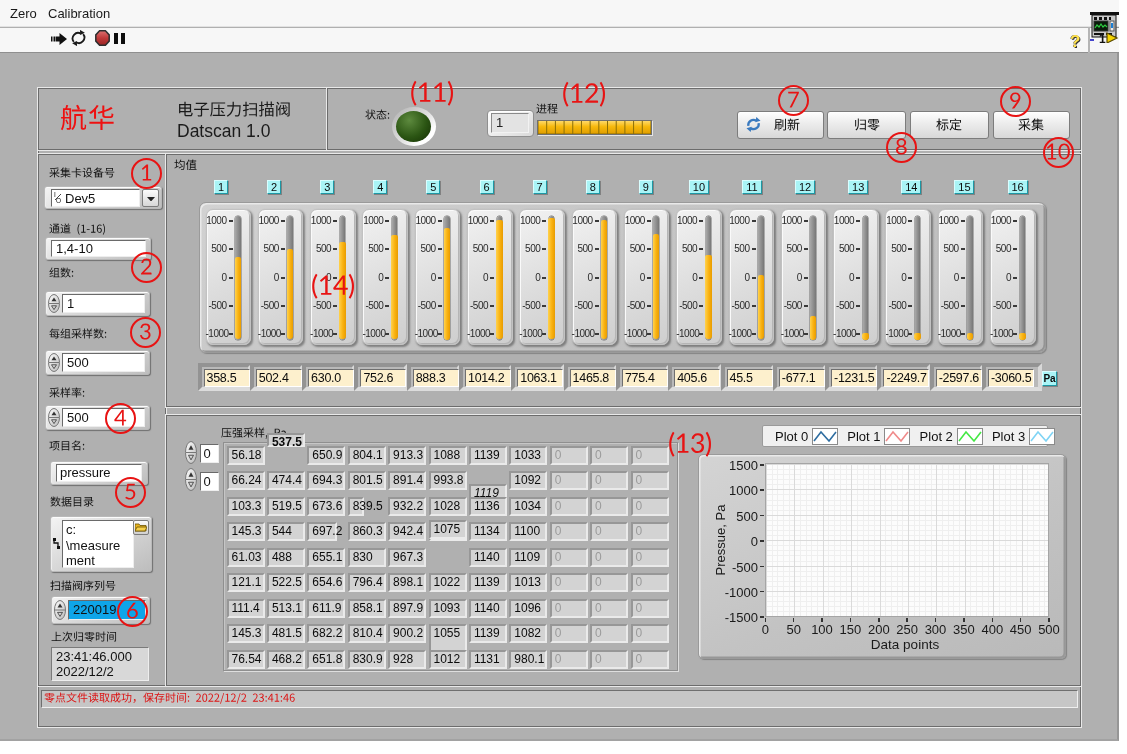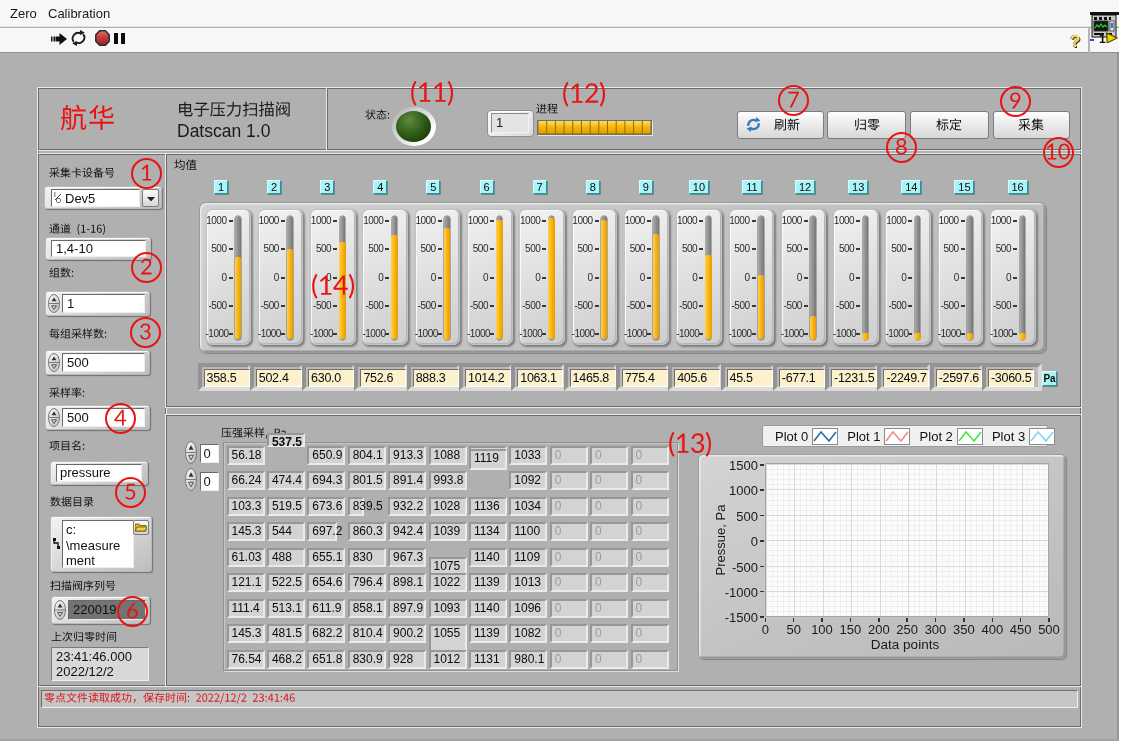--- a/index.html
+++ b/index.html
@@ -294,21 +294,21 @@
       <path transform="translate(55.0,9.7) scale(0.0110,-0.0110)" d="M260 732H736V596H260ZM185 799V530H815V799ZM63 440V371H269C249 309 224 240 203 191H727C708 75 688 19 663 -1C651 -9 639 -10 615 -10C587 -10 514 -9 444 -2C458 -23 468 -52 470 -74C539 -78 605 -79 639 -77C678 -76 702 -70 726 -50C763 -18 788 57 812 225C814 236 816 259 816 259H315L352 371H933V440Z"></path>
     </svg>
   </div>
 <div class="plate" style="left:51px;top:596px;width:99px;height:28px"></div>
 <svg class="abs" style="left:54px;top:600px" width="12" height="20" viewBox="0 0 12 20">
 <ellipse cx="6" cy="10.0" rx="5.5" ry="9.5" fill="url(#spg)" stroke="#777" stroke-width="1"></ellipse>
 <line x1="1" y1="10.0" x2="11" y2="10.0" stroke="#777" stroke-width="1"></line>
 <polygon points="6,3.5999999999999996 8.5,7.6 3.5,7.6" fill="#333"></polygon>
 <polygon points="6,16.4 8.5,12.4 3.5,12.4" fill="none" stroke="#333" stroke-width="0.8"></polygon>
 </svg>
-<div style="position:absolute;left:68px;top:600px;width:78px;height:20px;background:#737373;border:1px solid;border-color:#6a6a6a #eee #eee #6a6a6a;font-size:13px;line-height:18px;padding-left:4px;color:#111">220019</div>
+<div style="position:absolute;left:68px;top:600px;width:78px;height:20px;background:#0ea5e9;border:1px solid;border-color:#6a6a6a #eee #eee #6a6a6a;font-size:13px;line-height:18px;padding-left:4px;color:#111">220019</div>
 <div style="position:absolute;left:51.0px;top:631.0px;width:66px;height:13px">
     <svg width="66" height="13" viewBox="0 0 66 13" style="position:absolute;left:0;top:0;overflow:visible" fill="#141414">
       <path transform="translate(0.0,9.7) scale(0.0110,-0.0110)" d="M427 825V43H51V-32H950V43H506V441H881V516H506V825Z"></path>
       <path transform="translate(11.0,9.7) scale(0.0110,-0.0110)" d="M57 717C125 679 210 619 250 578L298 639C256 680 170 735 102 771ZM42 73 111 21C173 111 249 227 308 329L250 379C185 270 100 146 42 73ZM454 840C422 680 366 524 289 426C309 417 346 396 361 384C401 441 437 514 468 596H837C818 527 787 451 763 403C781 395 811 380 827 371C862 440 906 546 932 644L877 674L862 670H493C509 720 523 772 534 825ZM569 547V485C569 342 547 124 240 -26C259 -39 285 -66 297 -84C494 15 581 143 620 265C676 105 766 -12 911 -73C921 -53 944 -22 961 -7C787 56 692 210 647 411C648 437 649 461 649 484V547Z"></path>
       <path transform="translate(22.0,9.7) scale(0.0110,-0.0110)" d="M91 718V230H165V718ZM294 839V442C294 260 274 93 111 -30C129 -41 157 -68 170 -84C346 51 368 239 368 442V839ZM451 750V678H835V428H481V354H835V80H431V6H835V-64H911V750Z"></path>
       <path transform="translate(33.0,9.7) scale(0.0110,-0.0110)" d="M193 581V534H410V581ZM171 481V432H411V481ZM584 481V432H831V481ZM584 581V534H806V581ZM76 686V511H144V634H460V479H534V634H855V511H925V686H534V743H865V800H134V743H460V686ZM430 298C460 274 495 241 514 216H171V159H717C659 118 580 75 515 48C448 71 378 92 318 107L286 59C420 22 594 -42 683 -88L716 -32C684 -16 643 1 597 19C682 62 782 125 840 186L792 220L781 216H528L568 246C548 271 510 307 477 330ZM515 455C407 374 206 304 35 268C51 252 68 229 77 212C215 245 370 299 488 366C602 305 790 244 925 217C935 234 956 262 971 277C835 300 650 349 544 400L572 420Z"></path>
       <path transform="translate(44.0,9.7) scale(0.0110,-0.0110)" d="M474 452C527 375 595 269 627 208L693 246C659 307 590 409 536 485ZM324 402V174H153V402ZM324 469H153V688H324ZM81 756V25H153V106H394V756ZM764 835V640H440V566H764V33C764 13 756 6 736 6C714 4 640 4 562 7C573 -15 585 -49 590 -70C690 -70 754 -69 790 -56C826 -44 840 -22 840 33V566H962V640H840V835Z"></path>
       <path transform="translate(55.0,9.7) scale(0.0110,-0.0110)" d="M91 615V-80H168V615ZM106 791C152 747 204 684 227 644L289 684C265 726 211 785 164 827ZM379 295H619V160H379ZM379 491H619V358H379ZM311 554V98H690V554ZM352 784V713H836V11C836 -2 832 -6 819 -7C806 -7 765 -8 723 -6C733 -25 743 -57 747 -75C808 -75 851 -75 878 -63C904 -50 913 -31 913 11V784Z"></path>
     </svg>
   </div>
@@ -613,21 +613,21 @@
 <div class="cell" style="left:509.3px;top:445.7px;width:38px;height:19px;">1033</div>
 <div class="cell" style="left:549.7px;top:445.7px;width:38px;height:19px;color:#9b9b9b;">0</div>
 <div class="cell" style="left:590.1px;top:445.7px;width:38px;height:19px;color:#9b9b9b;">0</div>
 <div class="cell" style="left:630.5px;top:445.7px;width:38px;height:19px;color:#9b9b9b;">0</div>
 <div class="cell" style="left:226.5px;top:471.2px;width:38px;height:19px;">66.24</div>
 <div class="cell" style="left:266.9px;top:471.2px;width:38px;height:19px;">474.4</div>
 <div class="cell" style="left:307.3px;top:471.2px;width:38px;height:19px;">694.3</div>
 <div class="cell" style="left:347.7px;top:471.2px;width:38px;height:19px;">801.5</div>
 <div class="cell" style="left:388.1px;top:471.2px;width:38px;height:19px;">891.4</div>
 <div class="cell" style="left:428.5px;top:471.2px;width:38px;height:19px;">993.8</div>
-<div class="cell" style="left:468.9px;top:449px;width:38px;height:21px;">1119</div>
+<div class="cell" style="left:468.9px;top:484px;width:38px;height:21px;font-style:italic;">1119</div>
 <div class="cell" style="left:509.3px;top:471.2px;width:38px;height:19px;">1092</div>
 <div class="cell" style="left:549.7px;top:471.2px;width:38px;height:19px;color:#9b9b9b;">0</div>
 <div class="cell" style="left:590.1px;top:471.2px;width:38px;height:19px;color:#9b9b9b;">0</div>
 <div class="cell" style="left:630.5px;top:471.2px;width:38px;height:19px;color:#9b9b9b;">0</div>
 <div class="cell" style="left:226.5px;top:496.7px;width:38px;height:19px;">103.3</div>
 <div class="cell" style="left:266.9px;top:496.7px;width:38px;height:19px;">519.5</div>
 <div class="cell" style="left:307.3px;top:496.7px;width:38px;height:19px;">673.6</div>
 <div class="cell" style="left:347.7px;top:496.7px;width:16px;height:19px;">839.5</div>
 <div class="cell" style="left:388.1px;top:496.7px;width:38px;height:19px;">932.2</div>
 <div class="cell" style="left:428.5px;top:496.7px;width:38px;height:19px;">1028</div>
@@ -645,21 +645,21 @@
 <div class="cell" style="left:468.9px;top:522.2px;width:38px;height:19px;">1134</div>
 <div class="cell" style="left:509.3px;top:522.2px;width:38px;height:19px;">1100</div>
 <div class="cell" style="left:549.7px;top:522.2px;width:38px;height:19px;color:#9b9b9b;">0</div>
 <div class="cell" style="left:590.1px;top:522.2px;width:38px;height:19px;color:#9b9b9b;">0</div>
 <div class="cell" style="left:630.5px;top:522.2px;width:38px;height:19px;color:#9b9b9b;">0</div>
 <div class="cell" style="left:226.5px;top:547.7px;width:38px;height:19px;">61.03</div>
 <div class="cell" style="left:266.9px;top:547.7px;width:38px;height:19px;">488</div>
 <div class="cell" style="left:307.3px;top:547.7px;width:38px;height:19px;">655.1</div>
 <div class="cell" style="left:347.7px;top:547.7px;width:38px;height:19px;">830</div>
 <div class="cell" style="left:388.1px;top:547.7px;width:38px;height:19px;">967.3</div>
-<div class="cell" style="left:428.5px;top:557px;width:38px;height:19px;">1075</div>
+<div class="cell" style="left:428.5px;top:520px;width:38px;height:19px;">1075</div>
 <div class="cell" style="left:468.9px;top:547.7px;width:38px;height:19px;">1140</div>
 <div class="cell" style="left:509.3px;top:547.7px;width:38px;height:19px;">1109</div>
 <div class="cell" style="left:549.7px;top:547.7px;width:38px;height:19px;color:#9b9b9b;">0</div>
 <div class="cell" style="left:590.1px;top:547.7px;width:38px;height:19px;color:#9b9b9b;">0</div>
 <div class="cell" style="left:630.5px;top:547.7px;width:38px;height:19px;color:#9b9b9b;">0</div>
 <div class="cell" style="left:226.5px;top:573.2px;width:38px;height:19px;">121.1</div>
 <div class="cell" style="left:266.9px;top:573.2px;width:38px;height:19px;">522.5</div>
 <div class="cell" style="left:307.3px;top:573.2px;width:38px;height:19px;">654.6</div>
 <div class="cell" style="left:347.7px;top:573.2px;width:38px;height:19px;">796.4</div>
 <div class="cell" style="left:388.1px;top:573.2px;width:38px;height:19px;">898.1</div>

